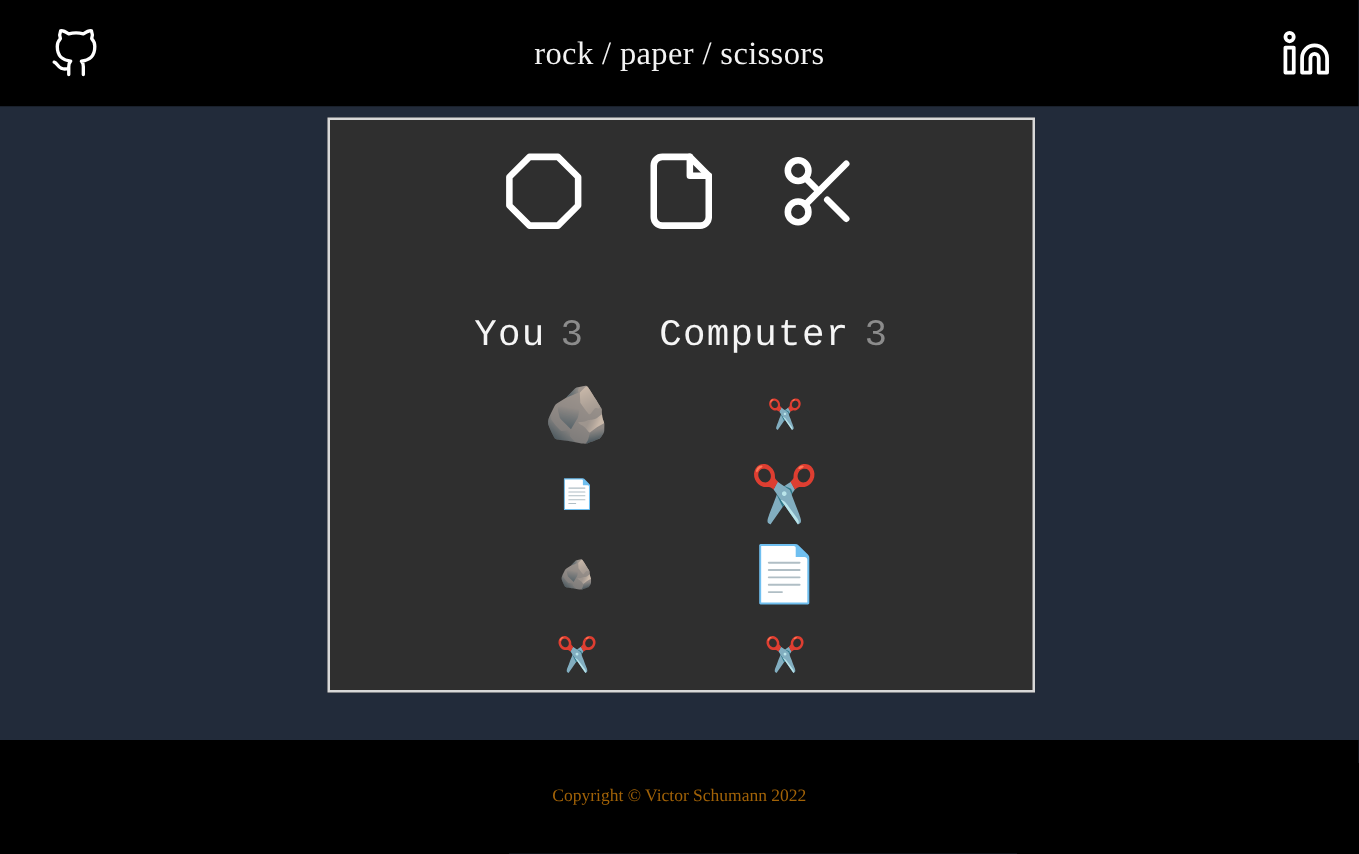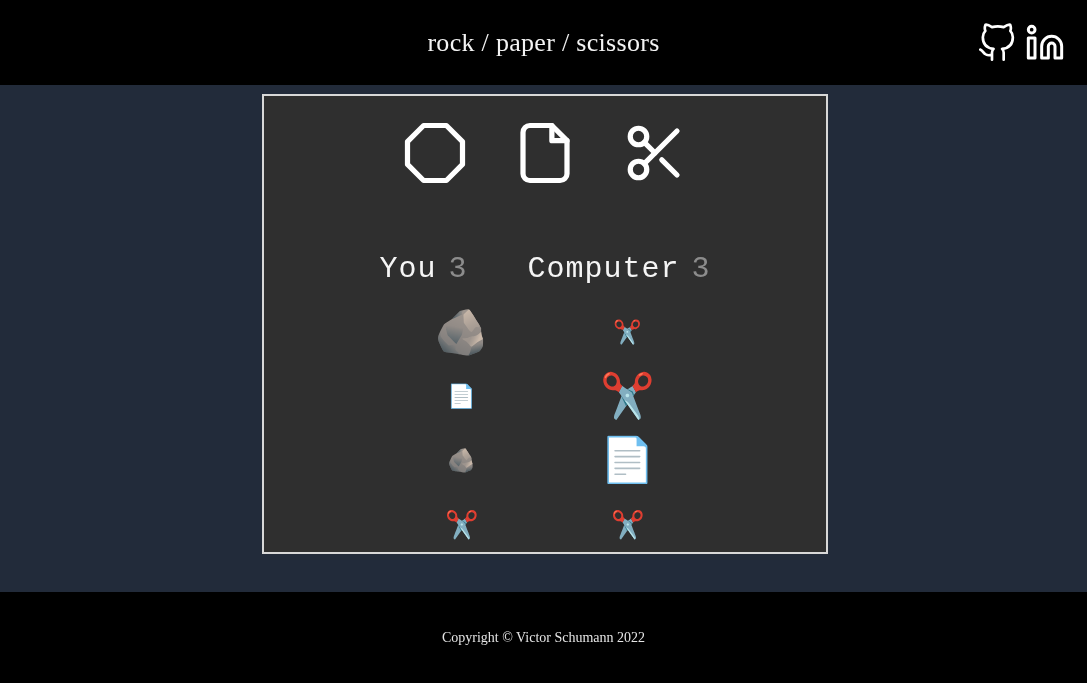--- a/index.html
+++ b/index.html
@@ -17,21 +17,21 @@
     color: #ffffff;
     position: relative;
   }
 
   
   .site-header {
     height: 85px;
     background: #000000;
     display: flex;
     align-items: center;
-    justify-content: flex-end;
+    justify-content: space-between;
     padding: 0 18px 0 36px;
     position: relative;
   }
 
   .header-icon-link {
     width: 48px;
     height: 48px;
     display: flex;
     align-items: center;
     justify-content: center;
@@ -144,21 +144,21 @@
     left: 0; right: 0; bottom: 0;
     height: 91px;
     background: #000000;
     display: flex;
     align-items: center;
     justify-content: center;
   }
   .footer-text {
     font-family: "Liberation Serif", "DejaVu Serif", serif;
     font-size: 14px;
-    color: #e5e5e5;
+    color: #a16207;
   }
 </style>
 </head>
 <body>
 
 <header class="site-header">
 
   <a class="header-icon-link">
     <span>
       <svg width="40" height="40" viewBox="0 0 24 24" fill="none" stroke="#ffffff" stroke-width="1.6" stroke-linecap="round" stroke-linejoin="round">

